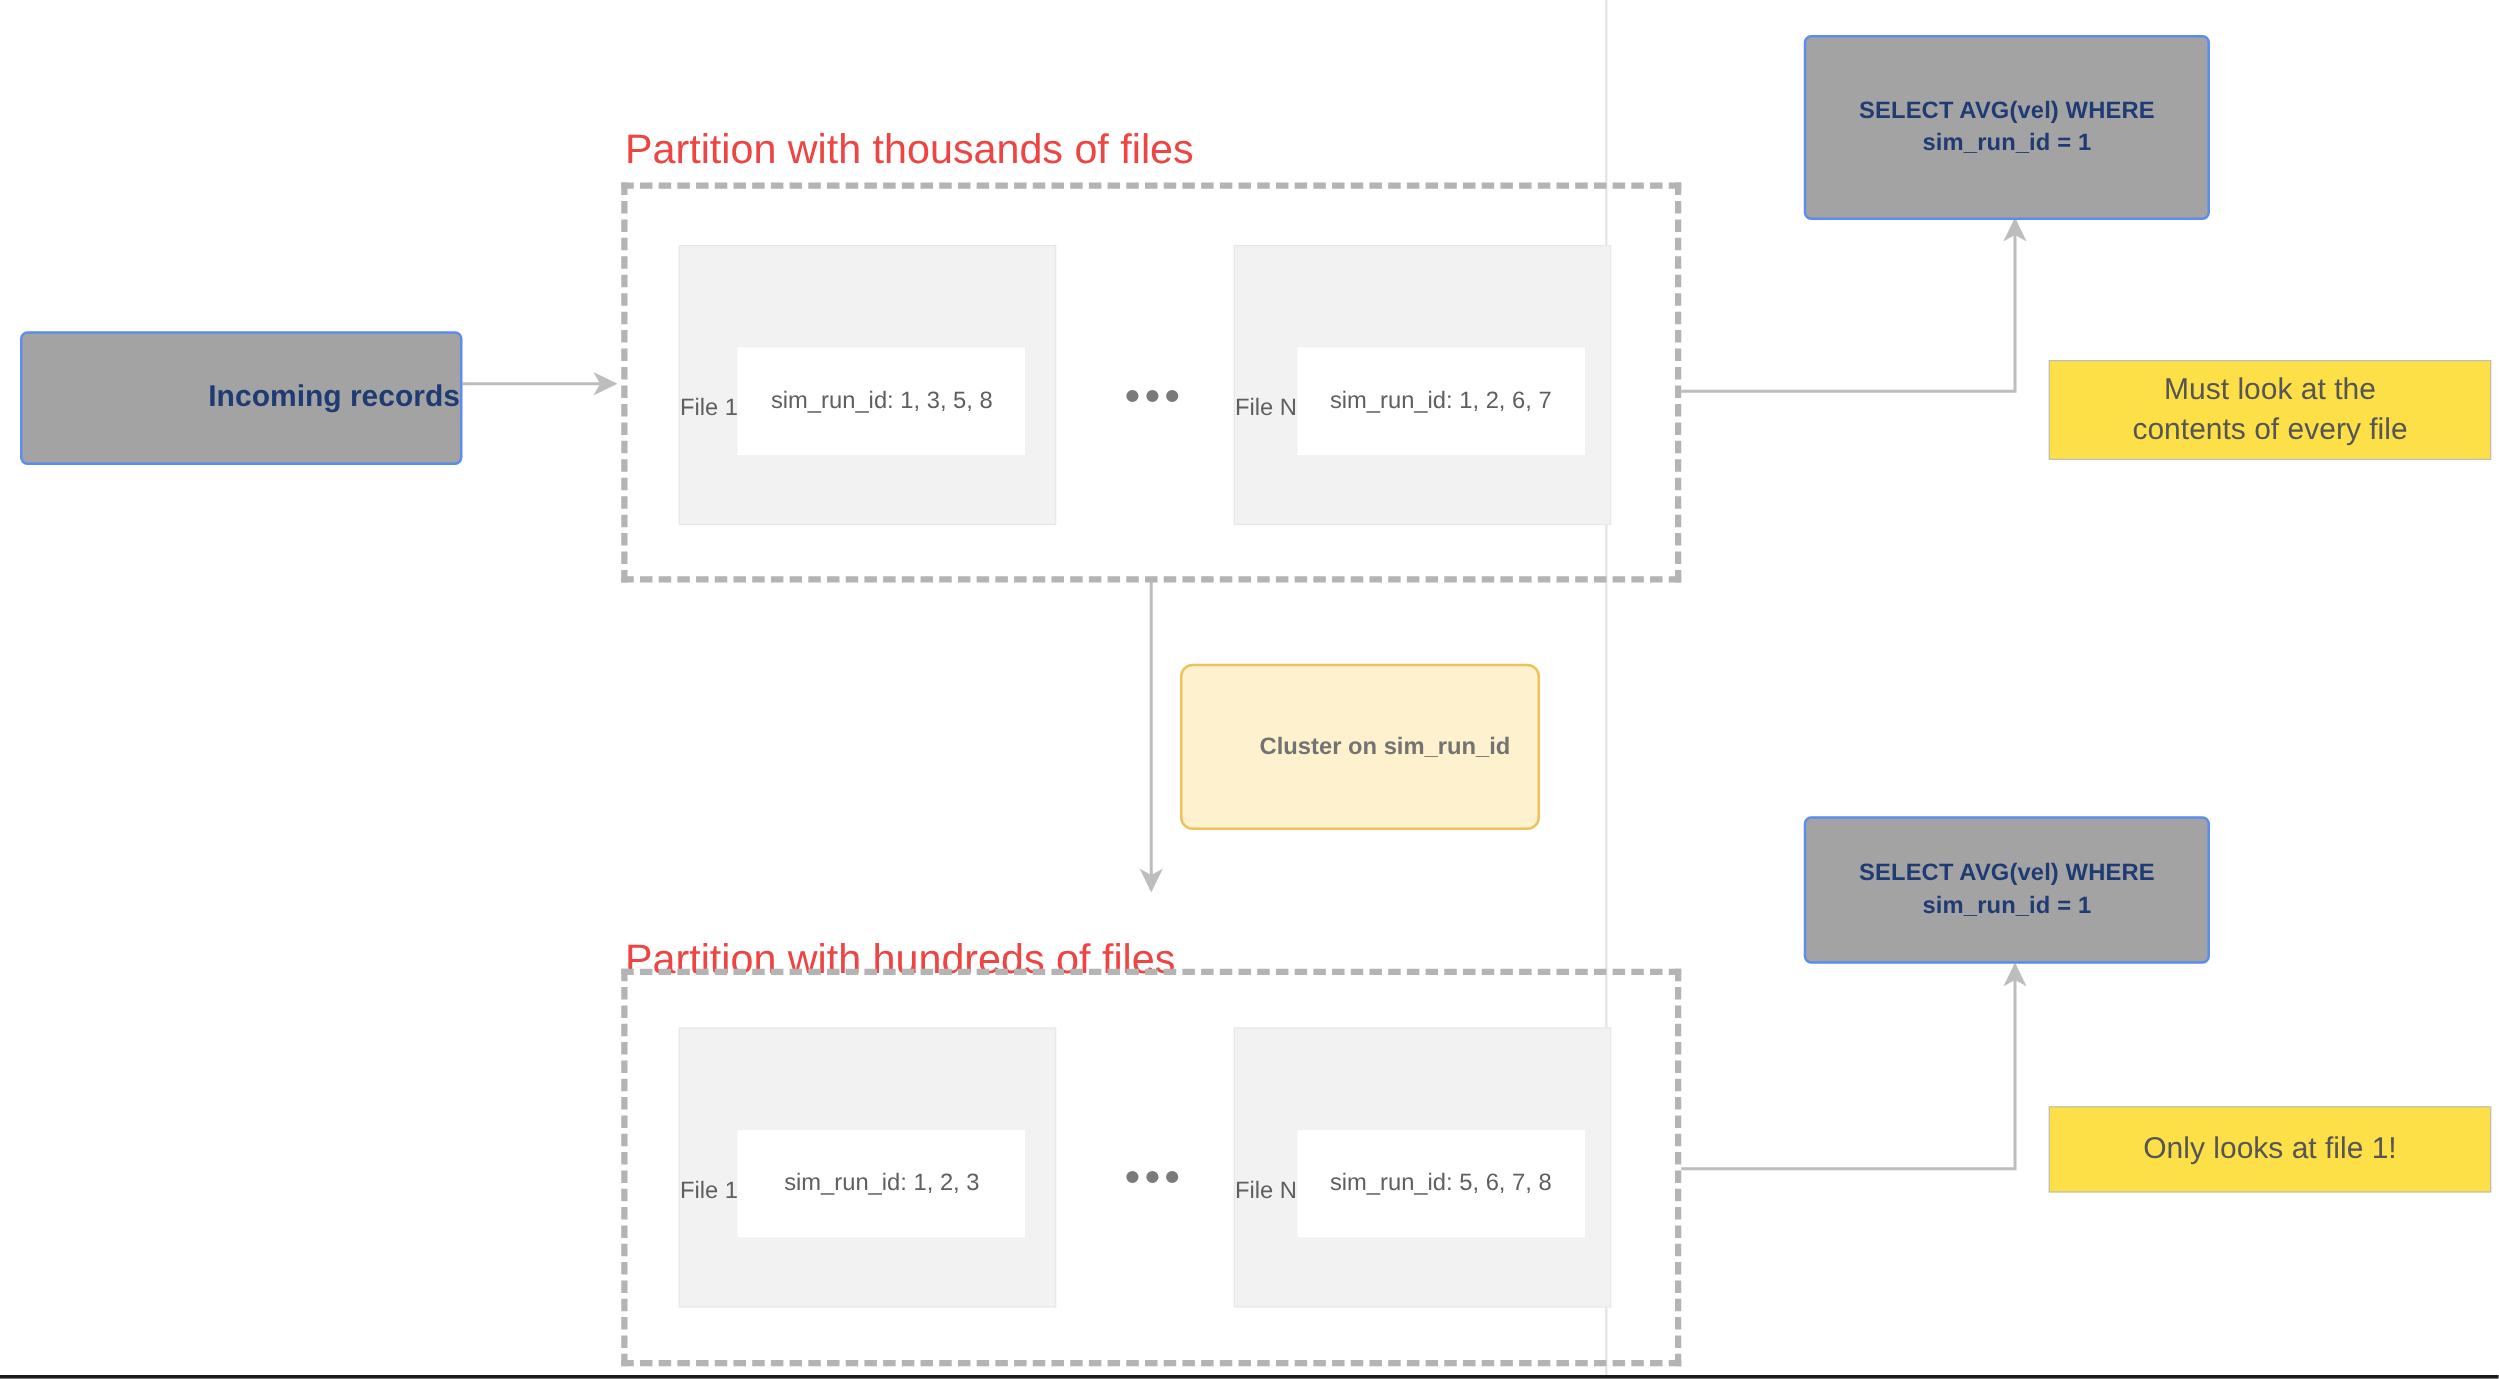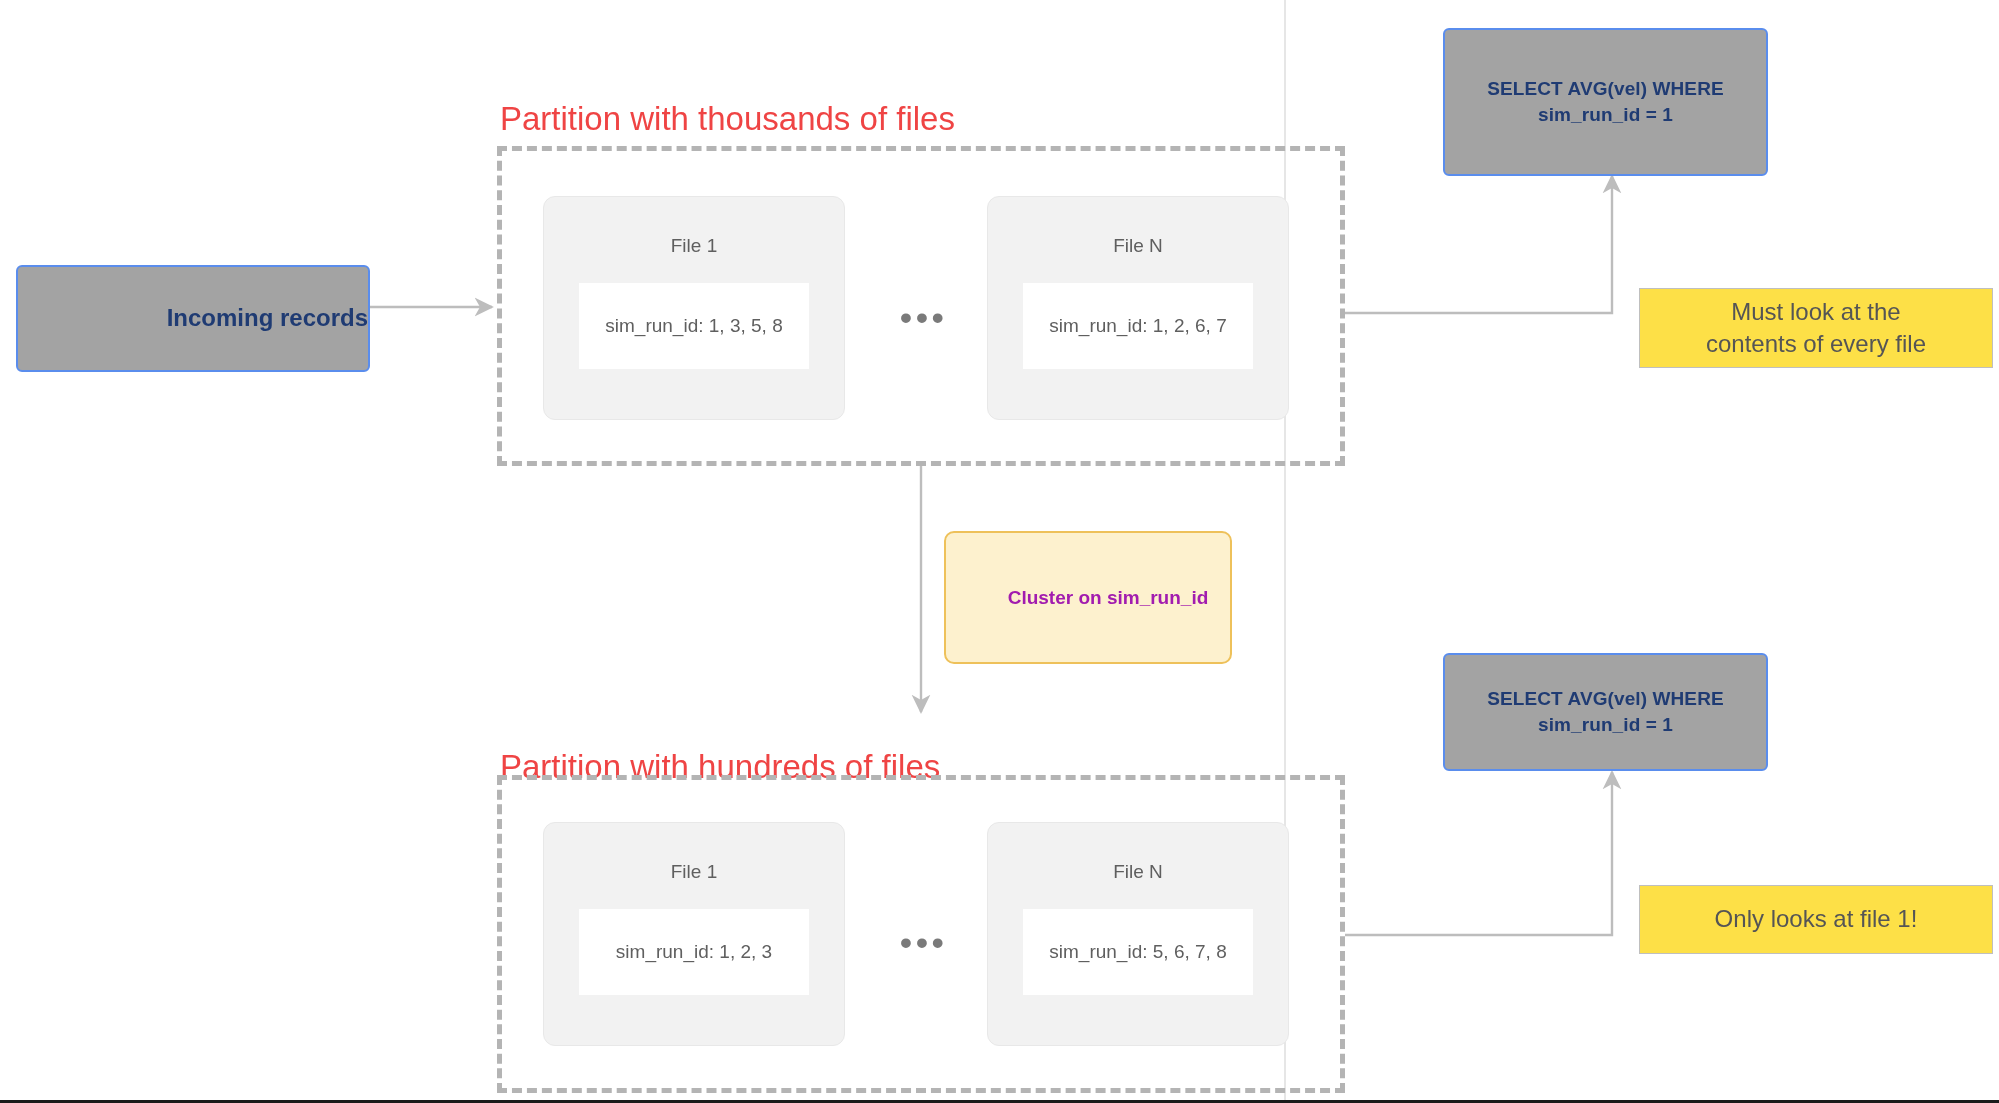--- a/index.html
+++ b/index.html
@@ -36,21 +36,21 @@
     text-align: center;
     line-height: 1.35;
   }
   .blue-box.query { font-size: 19px; letter-spacing: .1px; }
   .blue-box.records { font-size: 24px; }
 
   .yellow-box {
     background: #fdf1ce;
     border: 2px solid #eec15a;
     border-radius: 10px;
-    color: #a21caf;
+    color: #737373;
     font-weight: bold;
     font-size: 19px;
     display: flex;
     align-items: center;
     justify-content: center;
     text-align: center;
     padding-left: 40px;
   }
 
   .note-box {
@@ -74,23 +74,23 @@
   }
 
   .partition {
     border: 5px dashed #b4b4b4;
     background: transparent;
   }
 
   .file-card {
     background: #f2f2f2;
     border: 1.5px solid #e8e8e8;
-    border-radius: 12px;
-    display: flex;
-    flex-direction: column;
+    border-radius: 0;
+    display: flex;
+    flex-direction: row;
     align-items: center;
   }
   .file-title {
     color: #5f5f5f;
     font-size: 19px;
     margin-top: 38px;
     white-space: nowrap;
   }
   .file-inner {
     background: #ffffff;

